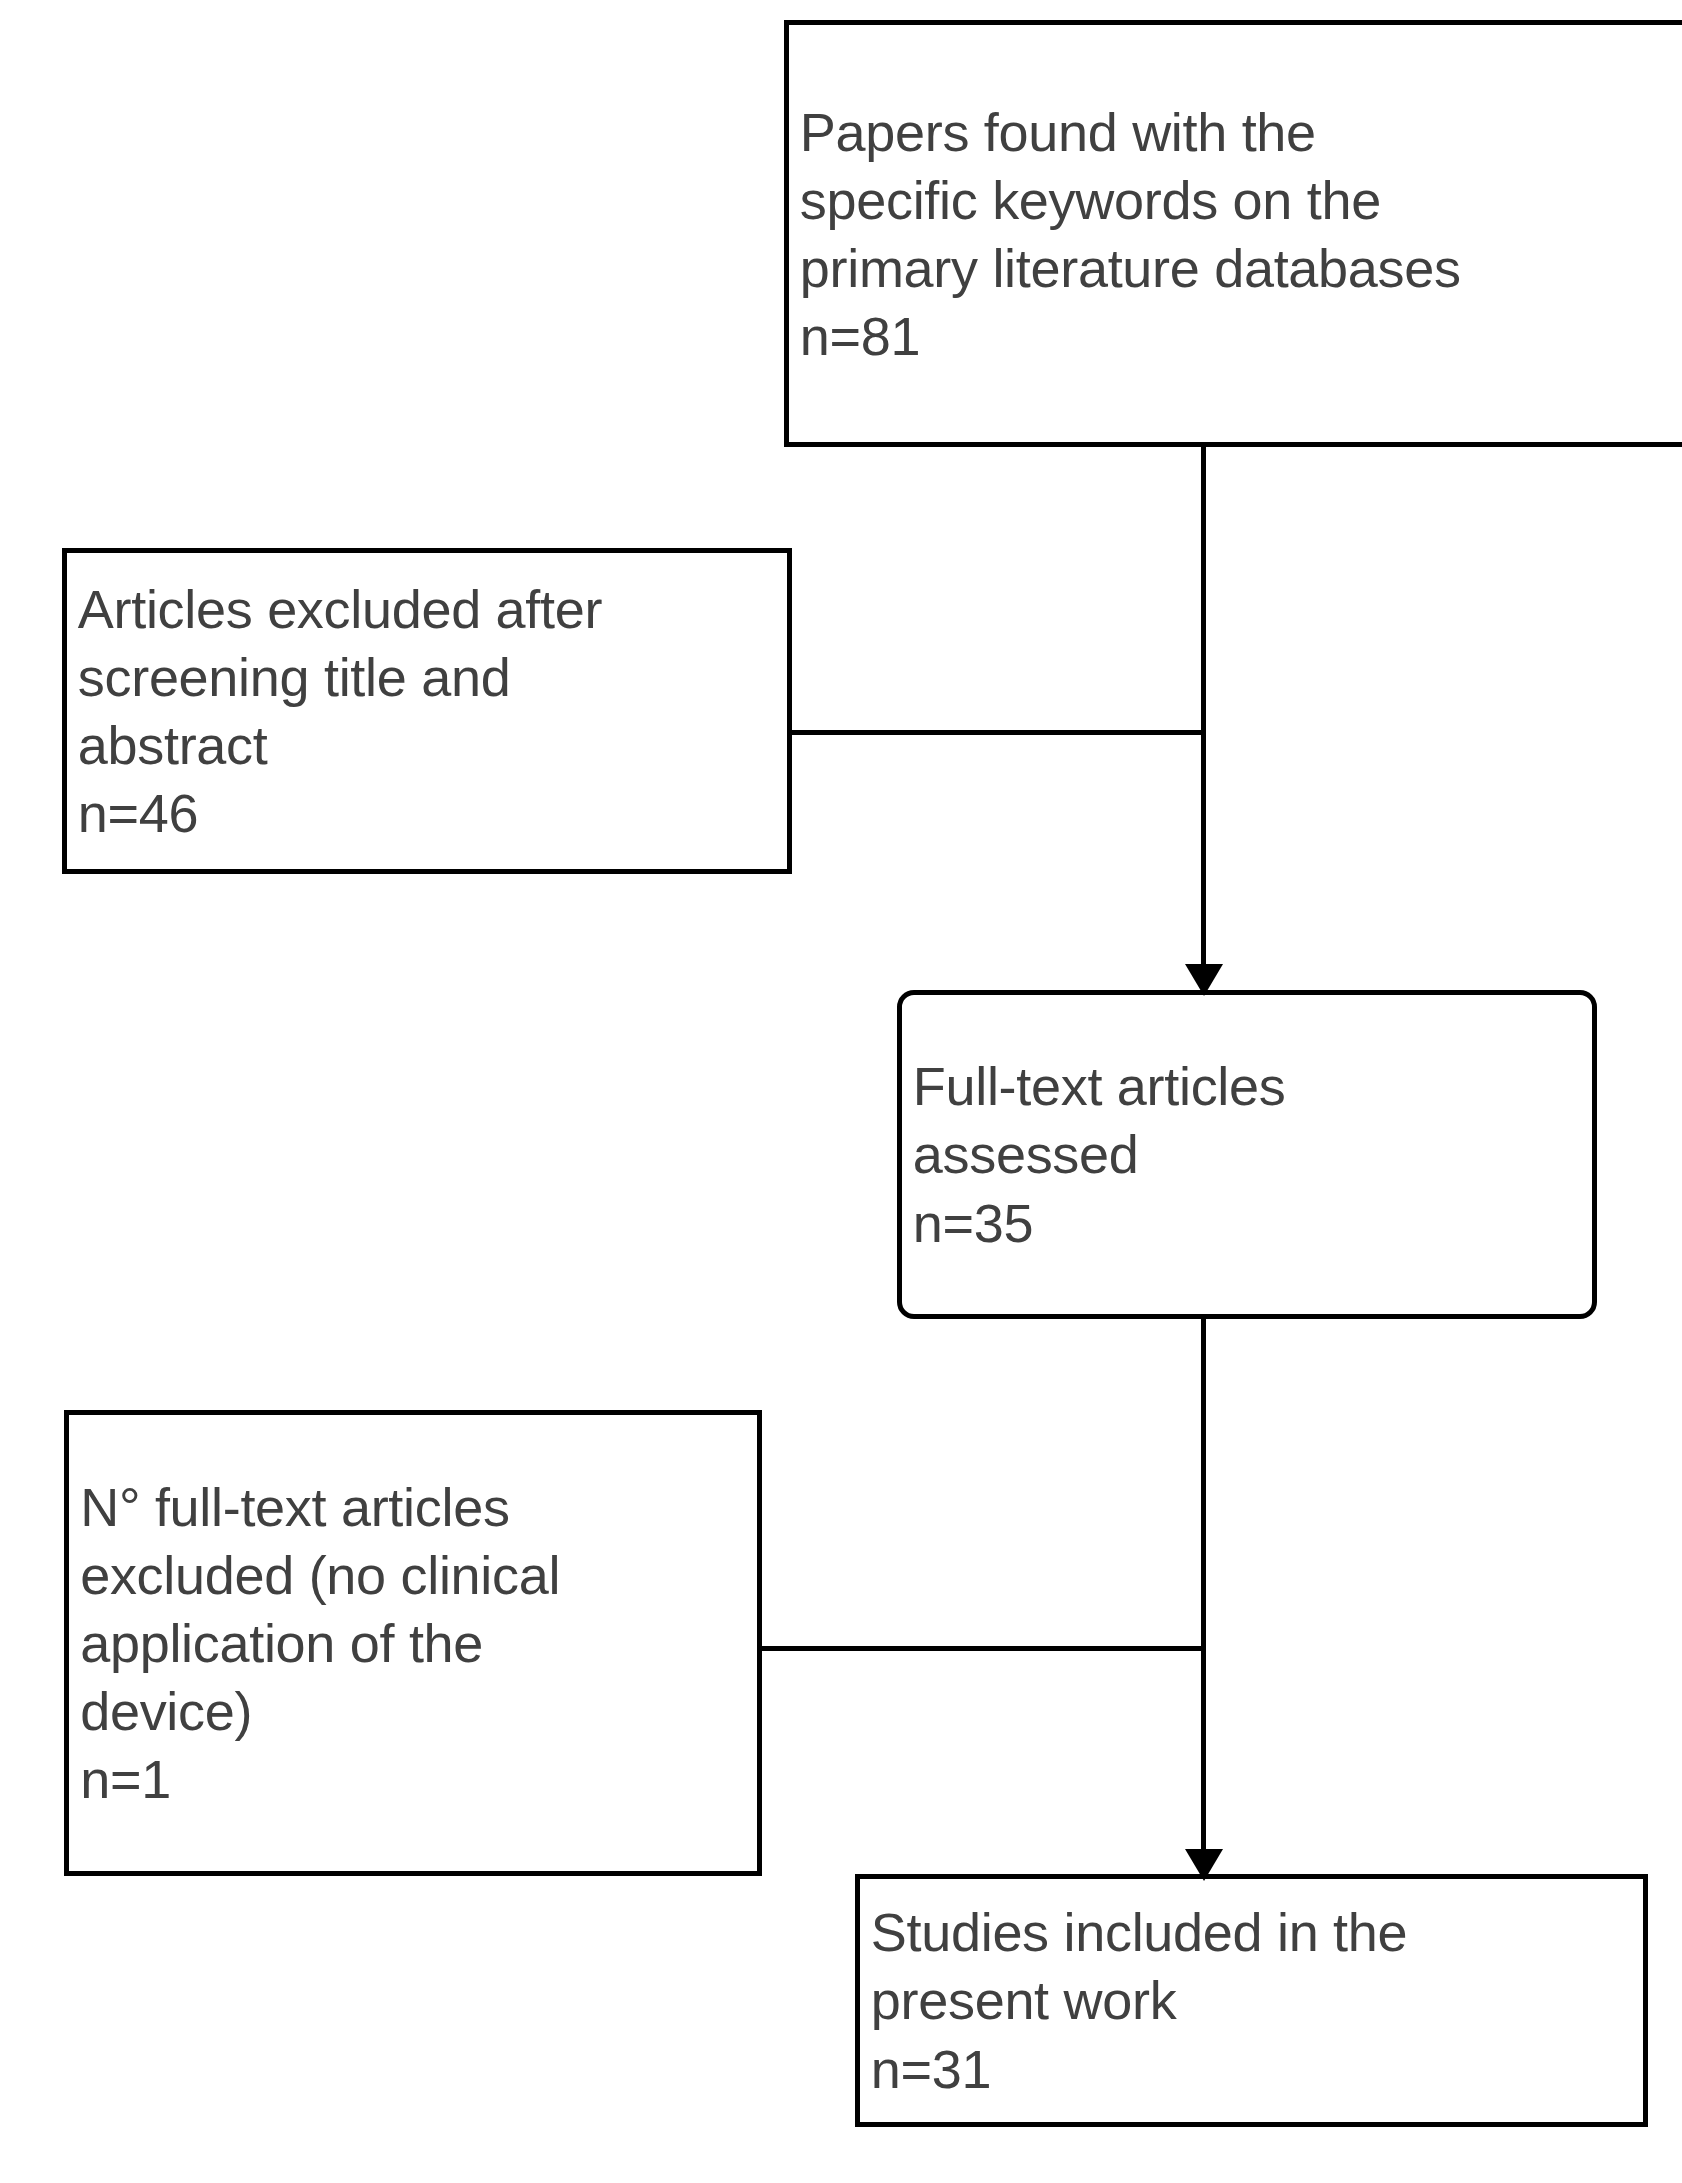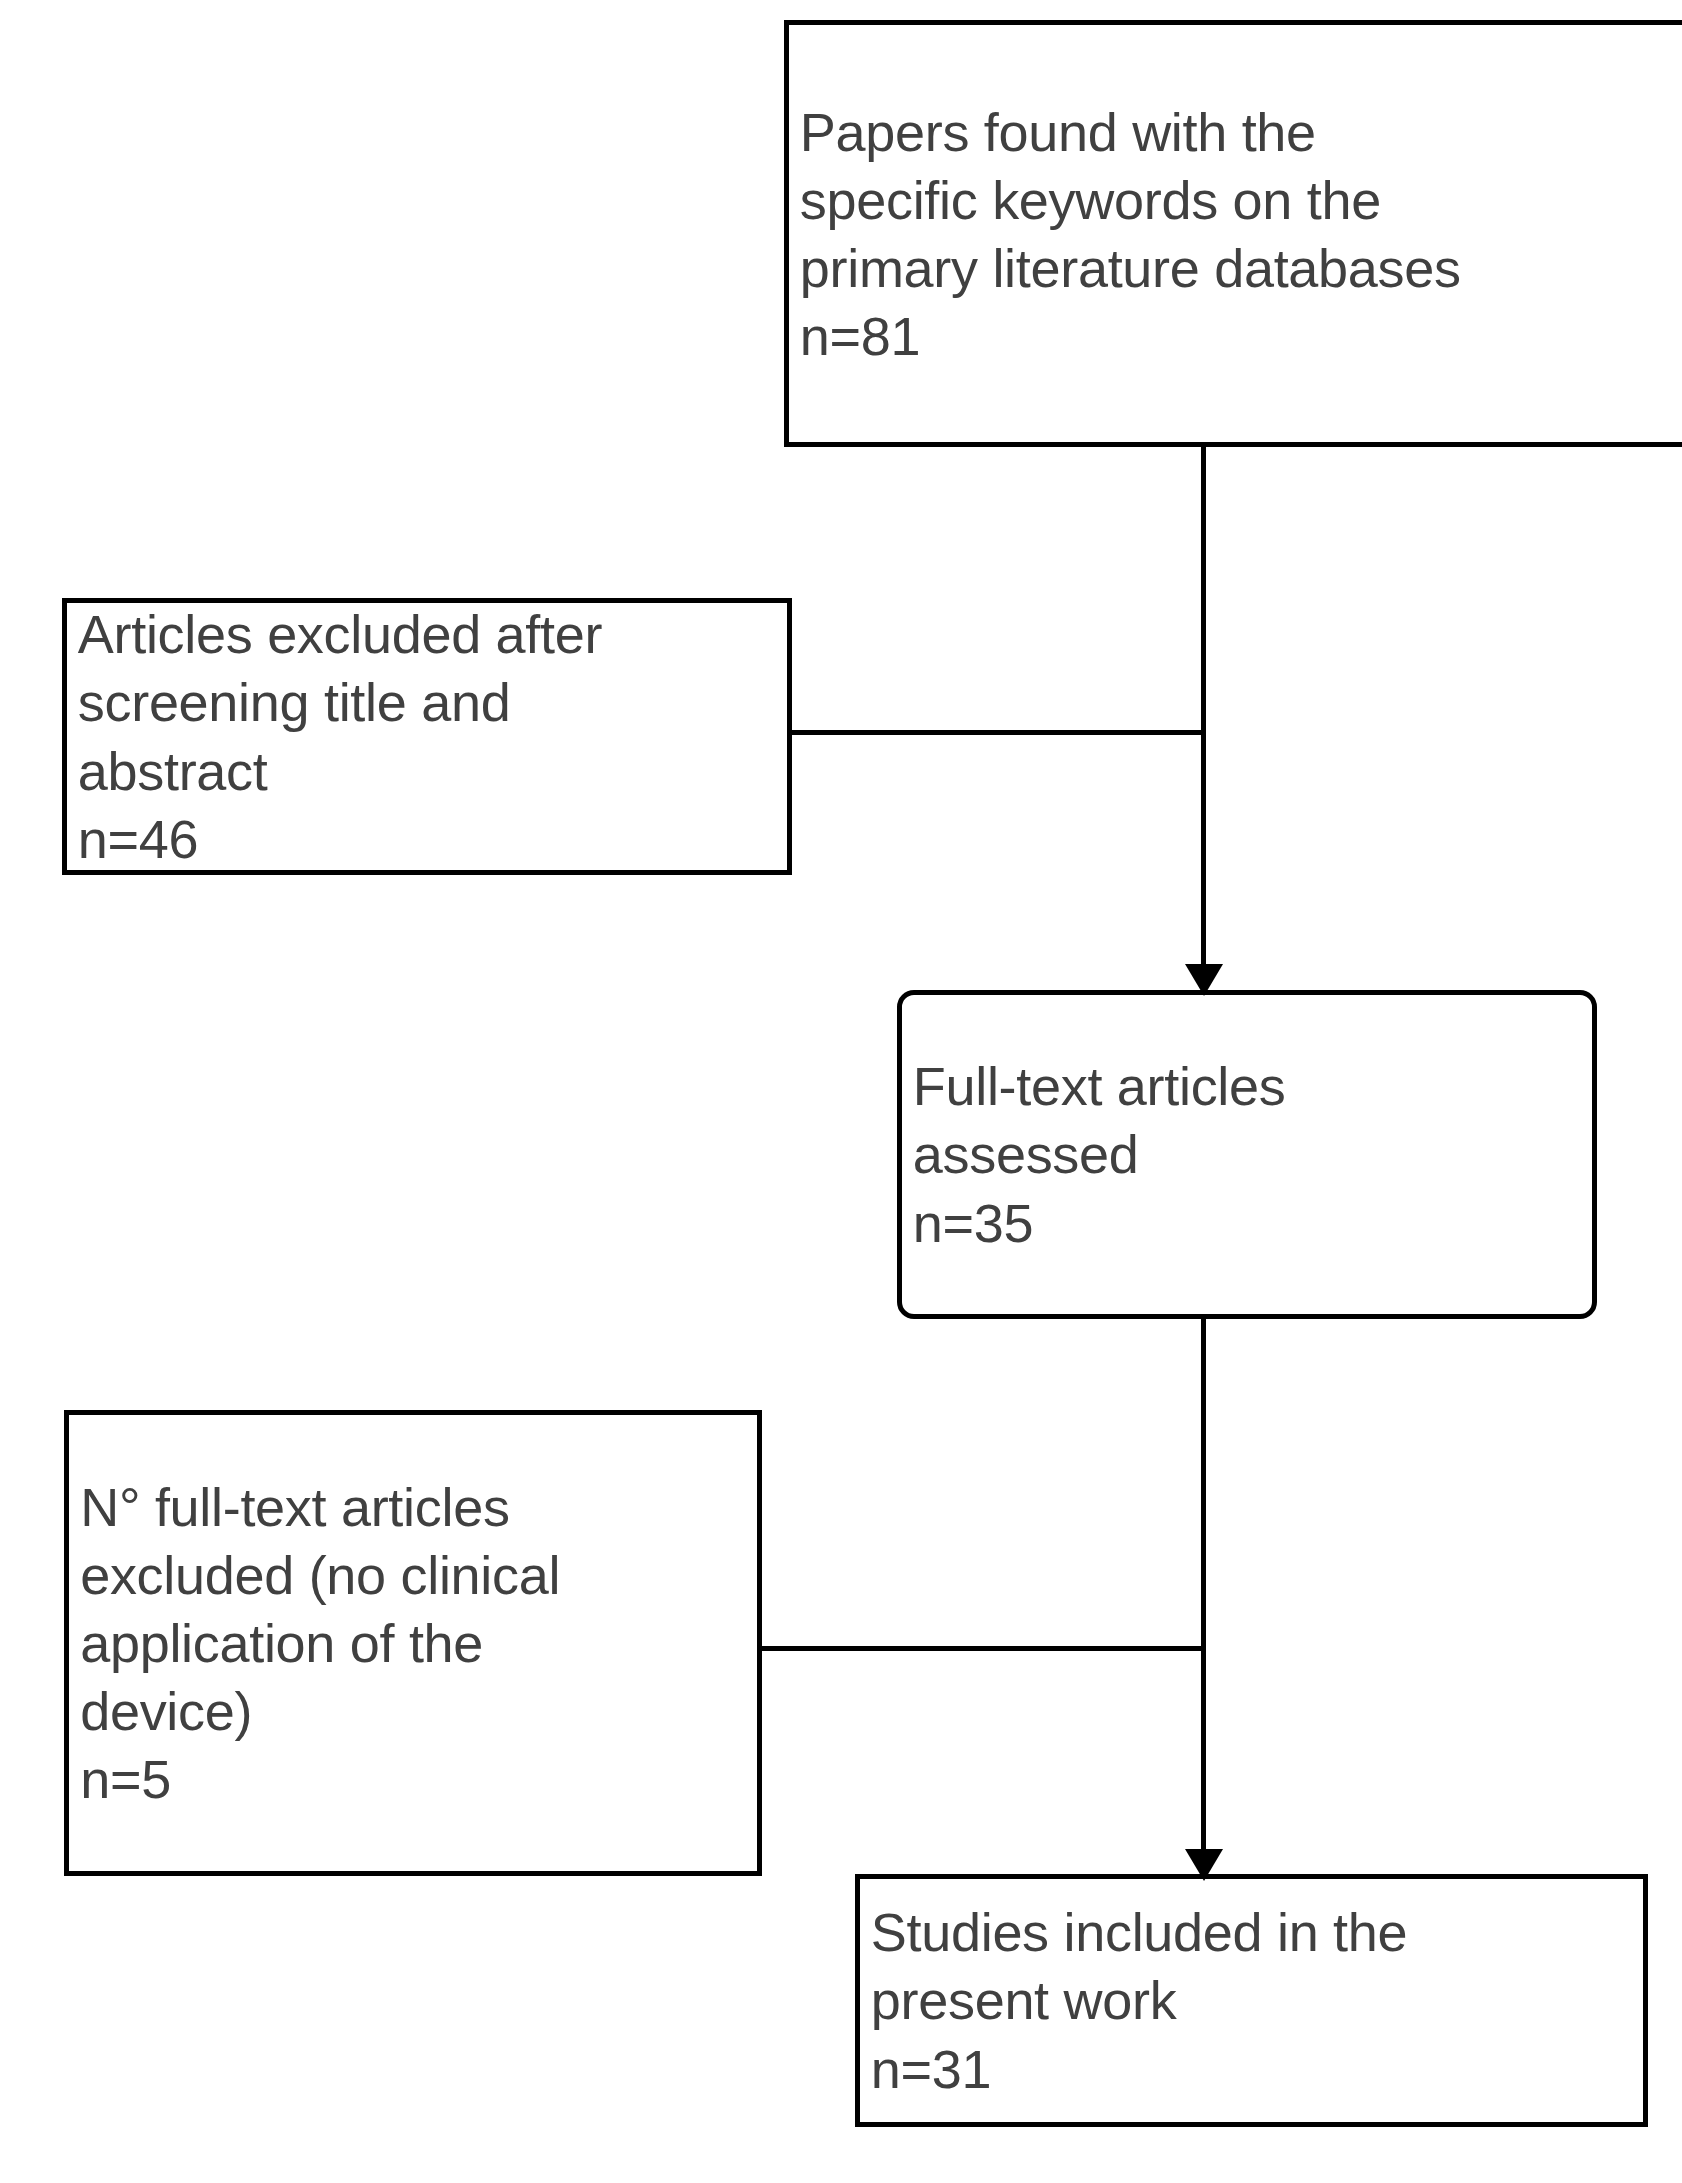--- a/index.html
+++ b/index.html
@@ -37,21 +37,21 @@
     margin-left: 36px;
   }
   .flow-box .box-text {
     display: block;
     white-space: pre-line;
     width: 100%;
   }
 
   
   #box-papers-found   { left: 748px; top: 20.3px;   width: 911px; height: 427px; }
-  #box-excluded-screening { left: 26px;  top: 598px;  width: 730px; height: 277px; }
+  #box-excluded-screening { left: 26px;  top: 548px;  width: 730px; height: 326px; }
   #box-fulltext-assessed  { left: 861px; top: 990px; width: 700px; height: 329px; border-radius: 17px; }
   #box-excluded-fulltext  { left: 28.4px;  top: 1410px; width: 698px; height: 466px; }
   #box-studies-included   { left: 819px; top: 1874px; width: 793px; height: 253px; }
 
   
   .conn-line {
     position: absolute;
     background: #000000;
     z-index: 1;
   }
@@ -111,21 +111,21 @@
     <span class="box-text">Full-text articles
 assessed
 n=35</span>
   </div>
 
   <div class="flow-box" id="box-excluded-fulltext">
     <span class="box-text">N° full-text articles
 excluded (no clinical
 application of the
 device)
-n=5</span>
+n=1</span>
   </div>
 
   <div class="flow-box" id="box-studies-included">
     <span class="box-text">Studies included in the
 present work
 n=31</span>
   </div>
 
 </div>
 

